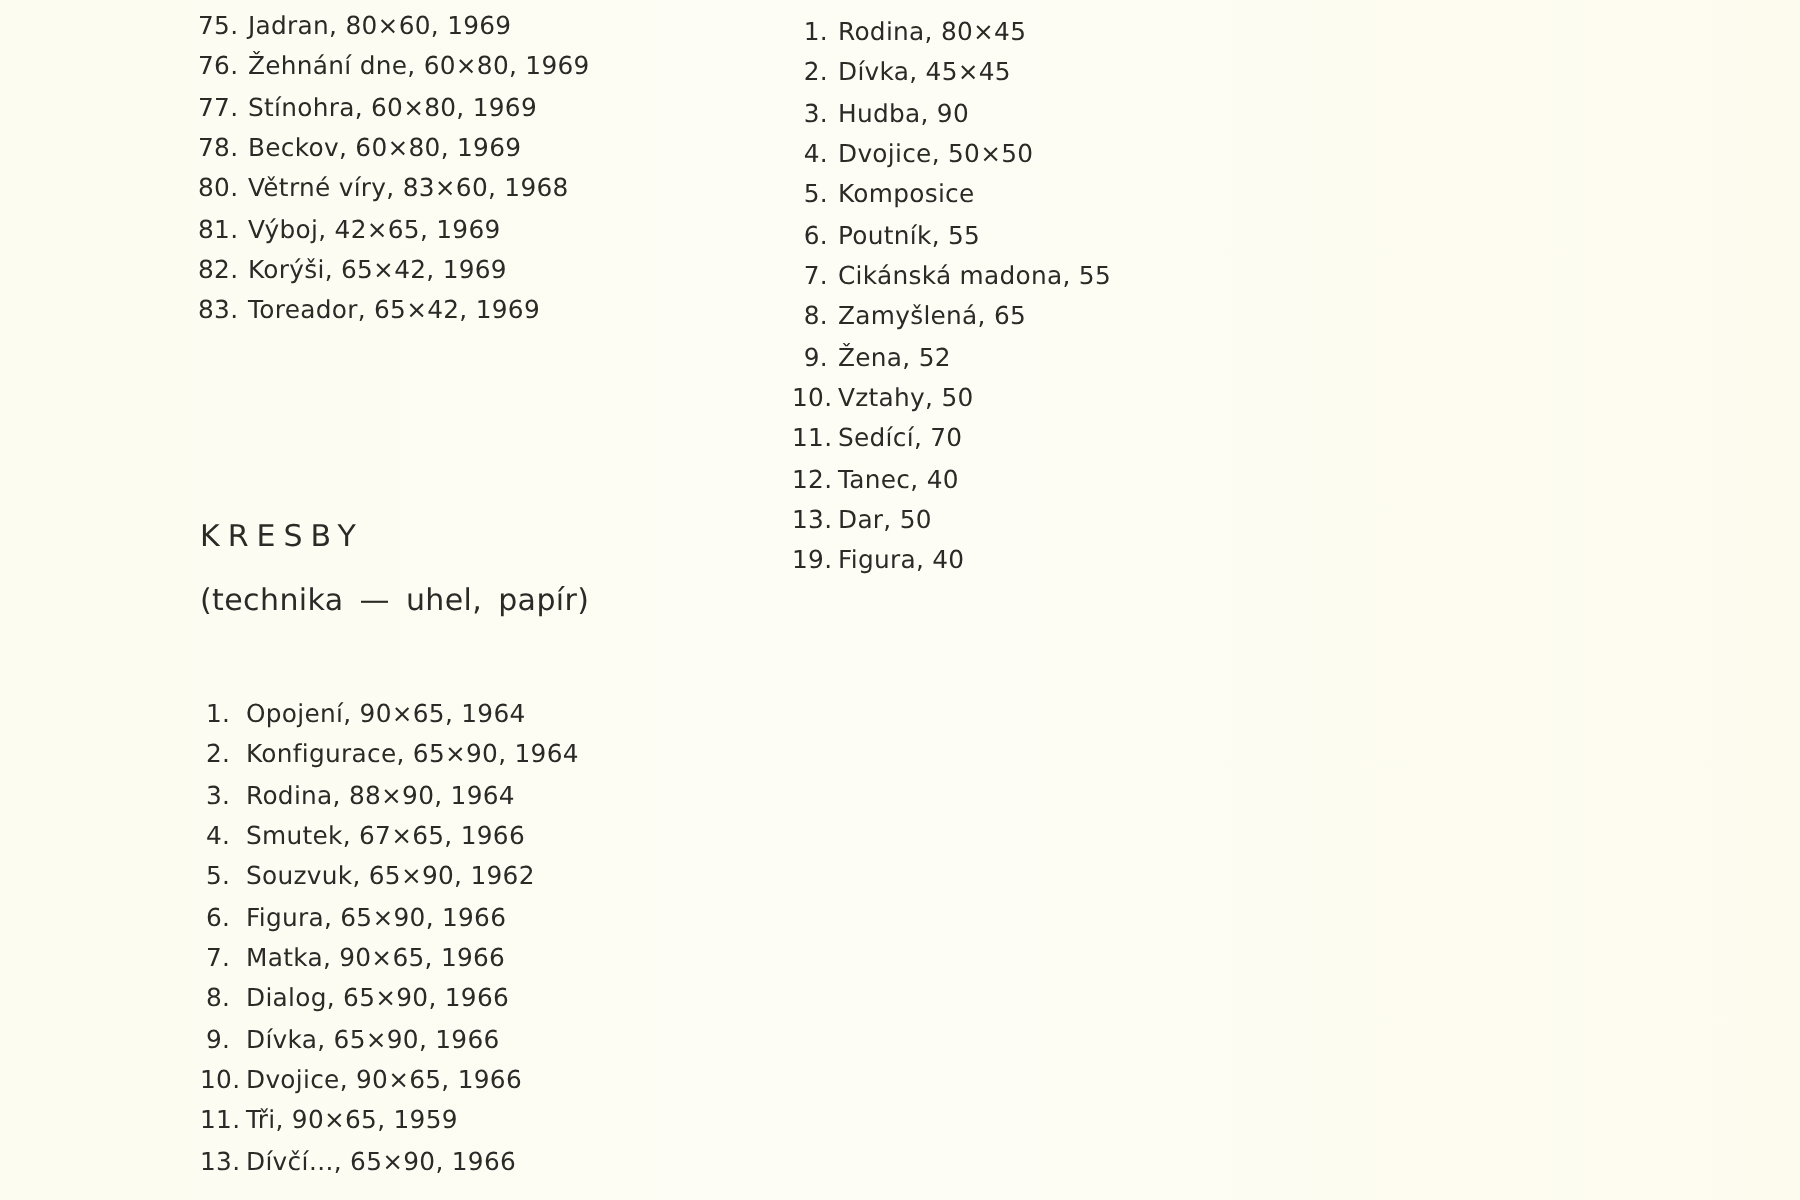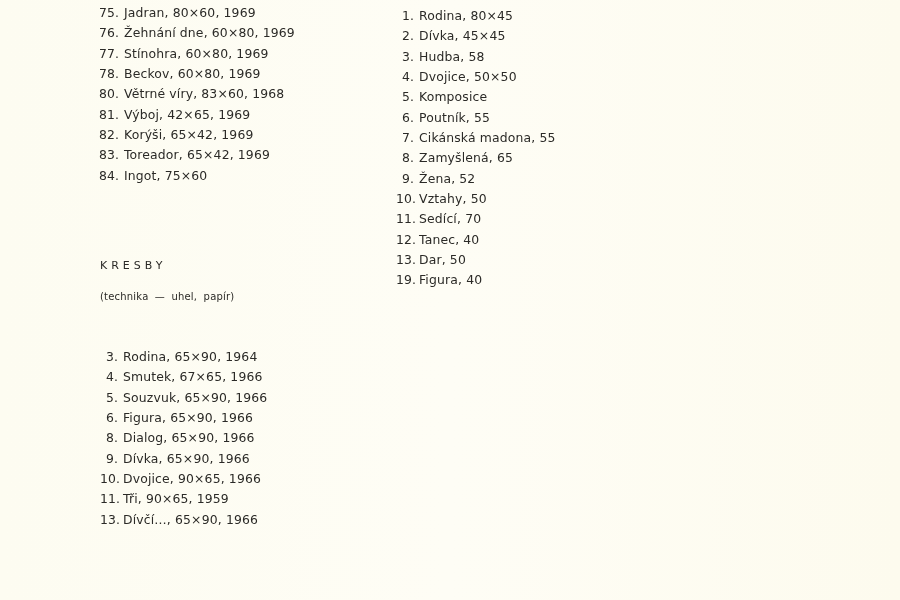--- a/index.html
+++ b/index.html
@@ -43,37 +43,37 @@
       line-height: 20.35px;
       height: 20.35px;
       white-space: nowrap;
       letter-spacing: 0.15px;
     }
     .num {
       display: inline-block;
       text-align: right;
       margin-right: 5px;
     }
-    .col-left .num { width: 20px; }
+    .col-left .num { width: 20px; text-align: center; }
     .col-left .paintings .num { width: 20px; margin-left: -1px; }
     .col-right .num { width: 18px; }
     .kresby-list .num { width: 18px; }
     .paintings { position: absolute; top: 3px; left: 0; }
     .section-title {
       position: absolute;
       top: 259px;
       left: 0;
-      font-size: 11px;
+      font-size: 15px;
       letter-spacing: 4px;
     }
     .technique {
       position: absolute;
       top: 291px;
       left: 0;
-      font-size: 10px;
+      font-size: 15px;
       letter-spacing: 0.2px;
       word-spacing: 3px;
     }
     .kresby-list {
       position: absolute;
       top: 347px;
       left: 0;
     }
   </style>
 </head>
@@ -84,44 +84,46 @@
   <div class="col-left">
     <ul class="list paintings">
       <li class="item"><span class="num">75.</span><span>Jadran, 80×60, 1969</span></li>
       <li class="item"><span class="num">76.</span><span>Žehnání dne, 60×80, 1969</span></li>
       <li class="item"><span class="num">77.</span><span>Stínohra, 60×80, 1969</span></li>
       <li class="item"><span class="num">78.</span><span>Beckov, 60×80, 1969</span></li>
       <li class="item"><span class="num">80.</span><span>Větrné víry, 83×60, 1968</span></li>
       <li class="item"><span class="num">81.</span><span>Výboj, 42×65, 1969</span></li>
       <li class="item"><span class="num">82.</span><span>Korýši, 65×42, 1969</span></li>
       <li class="item"><span class="num">83.</span><span>Toreador, 65×42, 1969</span></li>
-      <li class="item"><span class="num">84.</span><span>Ingot, 75×60</span></li>
     </ul>
 
     <div class="section-title">KRESBY</div>
     <div class="technique">(technika — uhel, papír)</div>
 
     <ul class="list kresby-list">
-      <li class="item"><span class="num">3.</span><span>Rodina, 65×90, 1964</span></li>
+      <li class="item"><span class="num">1.</span><span>Opojení, 90×65, 1964</span></li>
+      <li class="item"><span class="num">2.</span><span>Konfigurace, 65×90, 1964</span></li>
+      <li class="item"><span class="num">3.</span><span>Rodina, 88×90, 1964</span></li>
       <li class="item"><span class="num">4.</span><span>Smutek, 67×65, 1966</span></li>
-      <li class="item"><span class="num">5.</span><span>Souzvuk, 65×90, 1966</span></li>
+      <li class="item"><span class="num">5.</span><span>Souzvuk, 65×90, 1962</span></li>
       <li class="item"><span class="num">6.</span><span>Figura, 65×90, 1966</span></li>
+      <li class="item"><span class="num">7.</span><span>Matka, 90×65, 1966</span></li>
       <li class="item"><span class="num">8.</span><span>Dialog, 65×90, 1966</span></li>
       <li class="item"><span class="num">9.</span><span>Dívka, 65×90, 1966</span></li>
       <li class="item"><span class="num">10.</span><span>Dvojice, 90×65, 1966</span></li>
       <li class="item"><span class="num">11.</span><span>Tři, 90×65, 1959</span></li>
       <li class="item"><span class="num">13.</span><span>Dívčí…, 65×90, 1966</span></li>
     </ul>
   </div>
 
   <div class="col-right">
     <ul class="list">
       <li class="item"><span class="num">1.</span><span>Rodina, 80×45</span></li>
       <li class="item"><span class="num">2.</span><span>Dívka, 45×45</span></li>
-      <li class="item"><span class="num">3.</span><span>Hudba, 58</span></li>
+      <li class="item"><span class="num">3.</span><span>Hudba, 90</span></li>
       <li class="item"><span class="num">4.</span><span>Dvojice, 50×50</span></li>
       <li class="item"><span class="num">5.</span><span>Komposice</span></li>
       <li class="item"><span class="num">6.</span><span>Poutník, 55</span></li>
       <li class="item"><span class="num">7.</span><span>Cikánská madona, 55</span></li>
       <li class="item"><span class="num">8.</span><span>Zamyšlená, 65</span></li>
       <li class="item"><span class="num">9.</span><span>Žena, 52</span></li>
       <li class="item"><span class="num">10.</span><span>Vztahy, 50</span></li>
       <li class="item"><span class="num">11.</span><span>Sedící, 70</span></li>
       <li class="item"><span class="num">12.</span><span>Tanec, 40</span></li>
       <li class="item"><span class="num">13.</span><span>Dar, 50</span></li>

